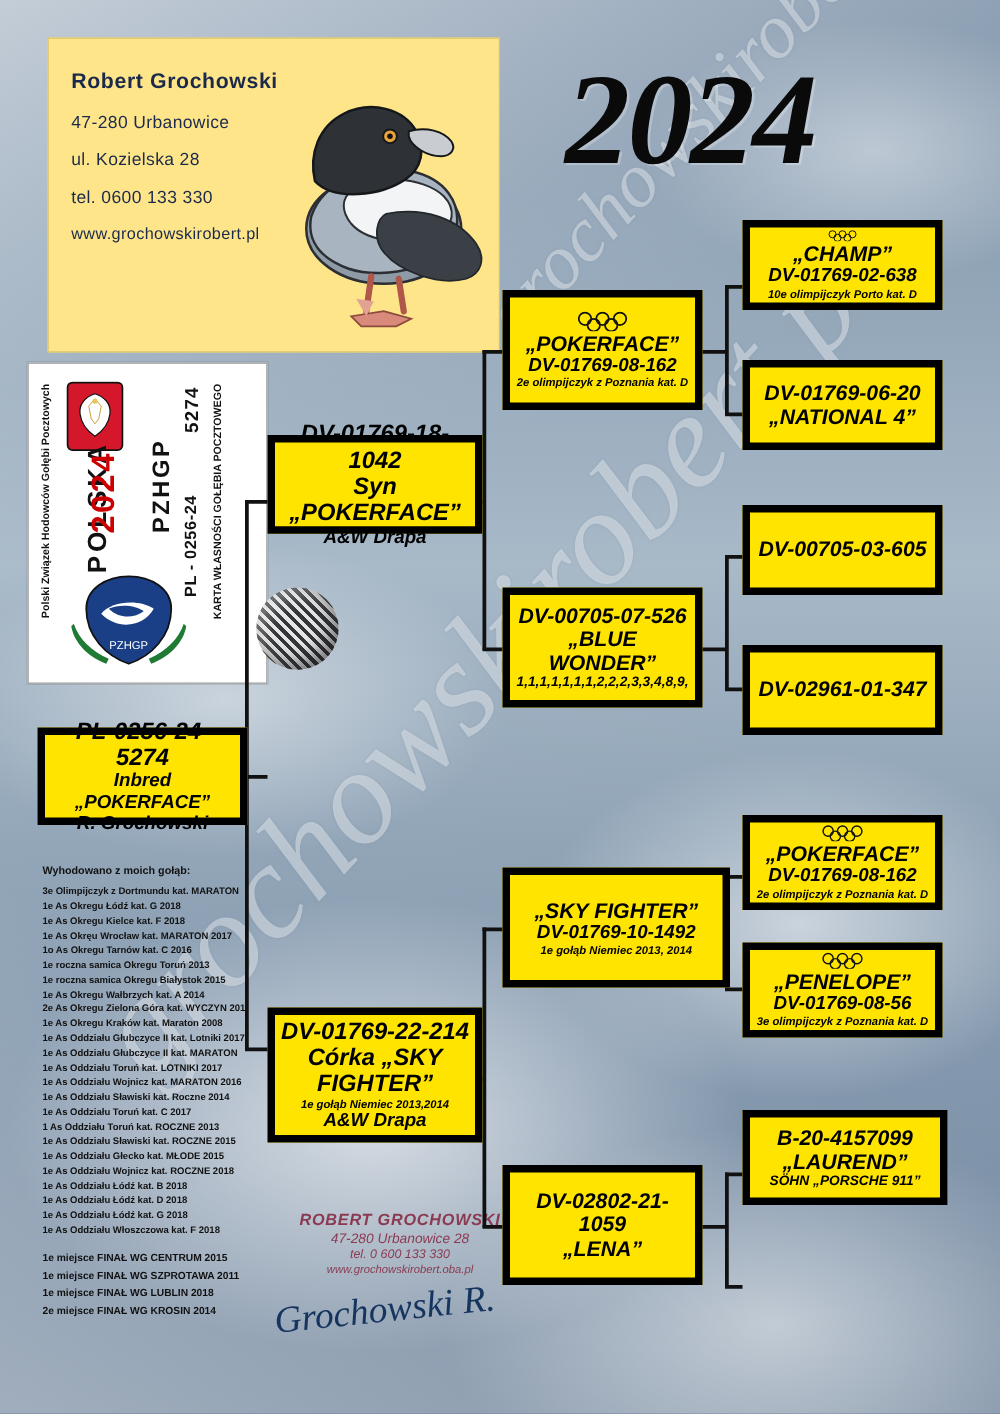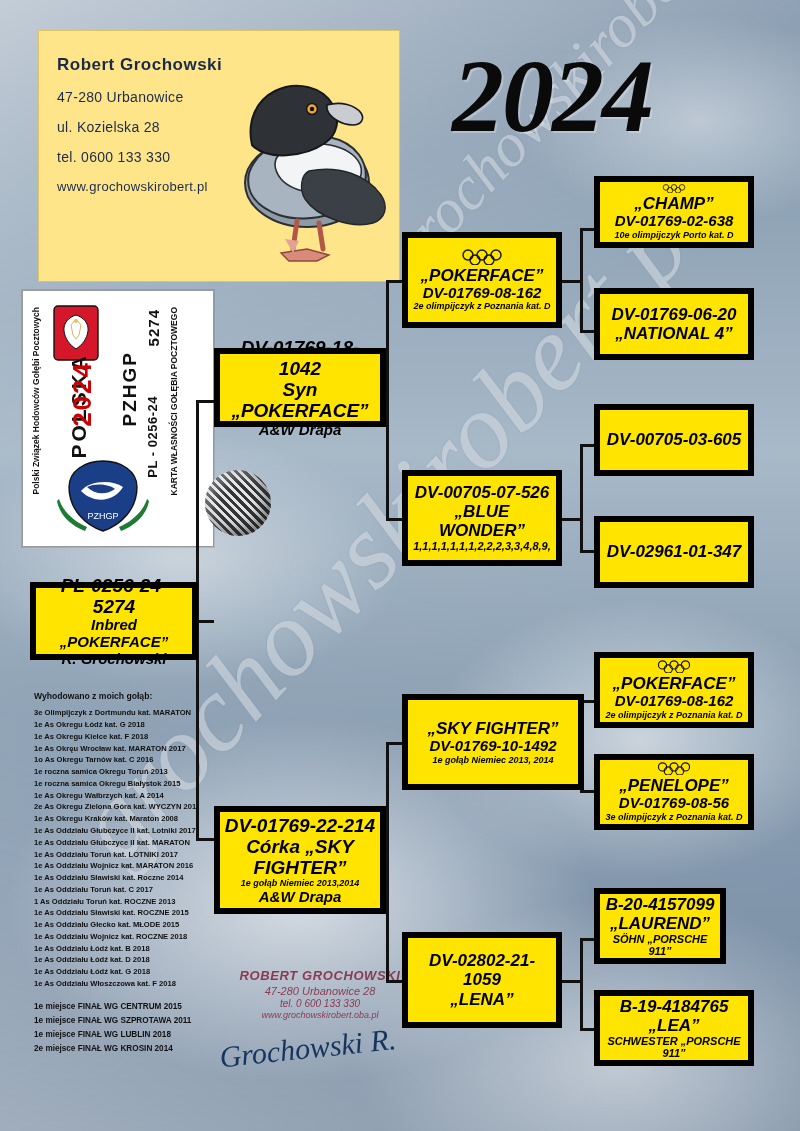--- a/index.html
+++ b/index.html
@@ -394,25 +394,20 @@
       <circle cx="23" cy="6" r="5" fill="none" stroke="#111" stroke-width="1.4"></circle>
       <circle cx="37" cy="6" r="5" fill="none" stroke="#111" stroke-width="1.4"></circle>
       <circle cx="16" cy="11" r="5" fill="none" stroke="#111" stroke-width="1.4"></circle>
       <circle cx="30" cy="11" r="5" fill="none" stroke="#111" stroke-width="1.4"></circle>
     </svg>
     <div class="l1">„PENELOPE”</div>
     <div class="l2">DV-01769-08-56</div>
     <div class="l4">3e  olimpijczyk z Poznania kat. D</div>
   </div>
 
-  <div class="box" style="left:594px;top:888px;width:132px;height:76px;">
+  <div class="box" style="left:594px;top:888px;width:164px;height:76px;">
     <div class="l1">B-20-4157099</div>
     <div class="l1">„LAUREND”</div>
     <div class="l3">SÖHN „PORSCHE 911”</div>
   </div>
 
-  <div class="box" style="left:594px;top:990px;width:160px;height:76px;">
-    <div class="l1">B-19-4184765</div>
-    <div class="l1">„LEA”</div>
-    <div class="l3">SCHWESTER „PORSCHE 911”</div>
-  </div>
 
 </div>
 
 </body></html>

